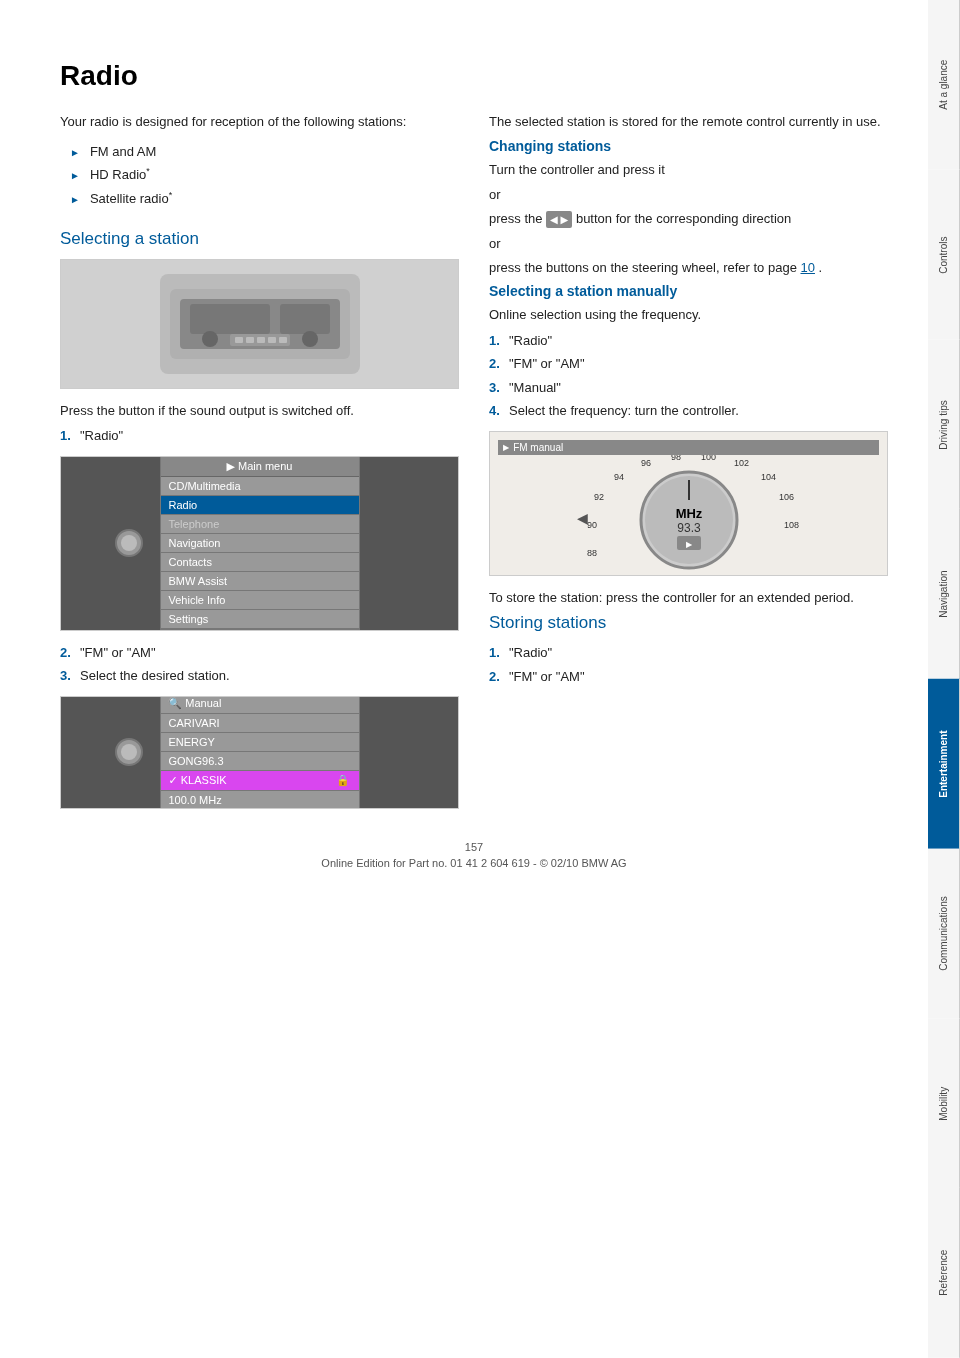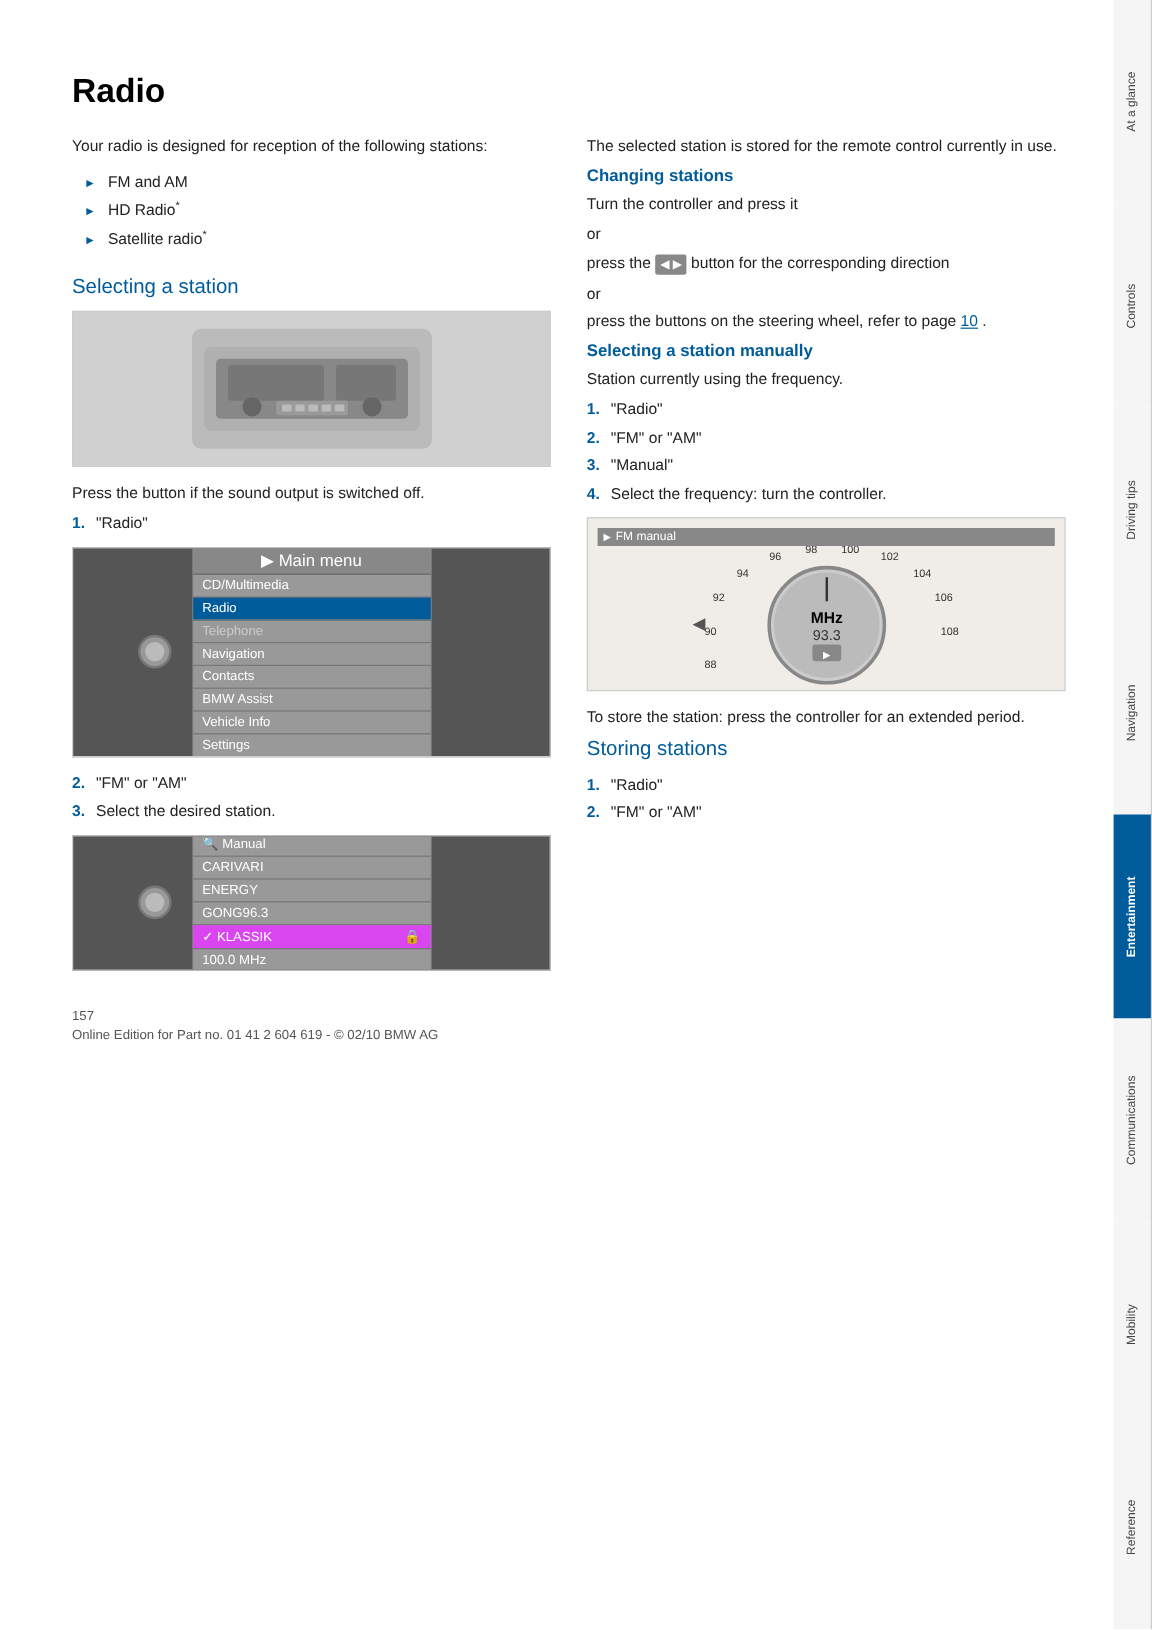--- a/index.html
+++ b/index.html
@@ -181,21 +181,21 @@
       width: 200px;
       background: #999;
       border: 1px solid #777;
     }
 
     .menu-header {
       background: #888;
       color: #fff;
       text-align: center;
       padding: 3px 6px;
-      font-size: 14px;
+      font-size: 11px;
       border-bottom: 1px solid #666;
     }
 
     .menu-item {
       padding: 3px 8px;
       font-size: 11px;
       color: #fff;
       border-bottom: 1px solid #777;
     }
 
@@ -295,20 +295,21 @@
       align-items: center;
       gap: 2px;
       background: #888;
       color: #fff;
       padding: 1px 4px;
       font-size: 10px;
       border-radius: 2px;
     }
 
     .page-footer {
+      text-align: center;
       padding: 20px 0 10px 0;
       font-size: 11px;
       color: #555;
     }
 
     .footer-line {
       margin-top: 4px;
     }
 
     .superscript {
@@ -472,21 +473,21 @@
         </p>
         <p class="body-text or-text">or</p>
         <p class="body-text">
           <span>press the buttons on the steering wheel, refer to page</span>
           <span style="color:#005b9a; text-decoration:underline;">10</span>
           <span>.</span>
         </p>
 
         <h3 class="sub-section-title">Selecting a station manually</h3>
 
-        <p class="body-text">Station currently using the frequency.</p>
+        <p class="body-text">Online selection using the frequency.</p>
 
         <ol class="numbered-list">
           <li>
             <span class="num" style="color:#005b9a;font-weight:bold;">1.</span>
             <span>"Radio"</span>
           </li>
           <li>
             <span class="num" style="color:#005b9a;font-weight:bold;">2.</span>
             <span>"FM" or "AM"</span>
           </li>

